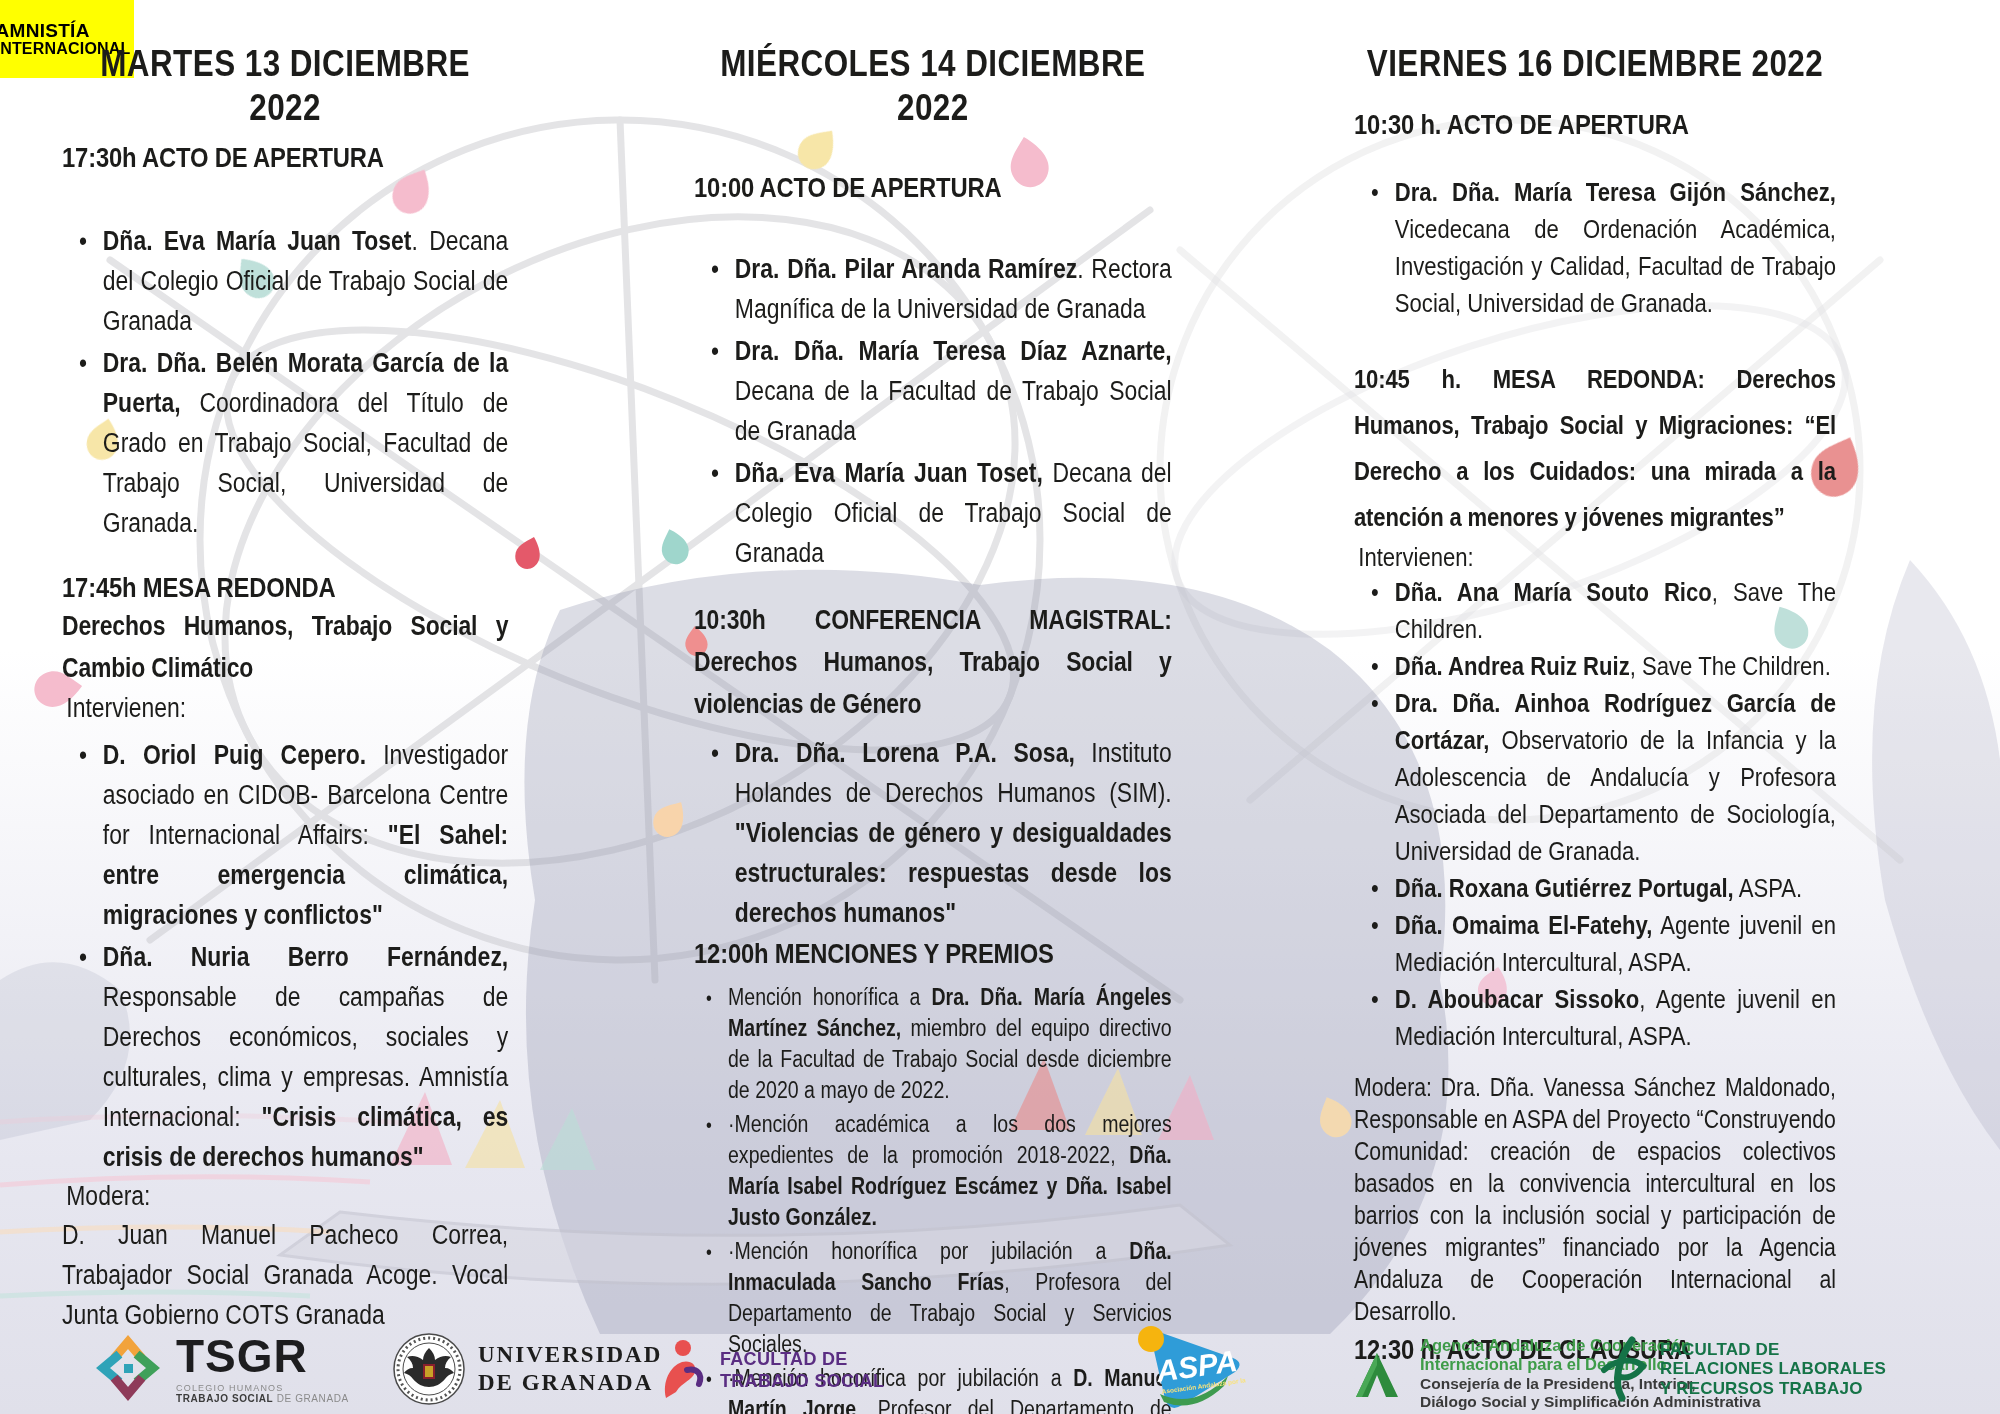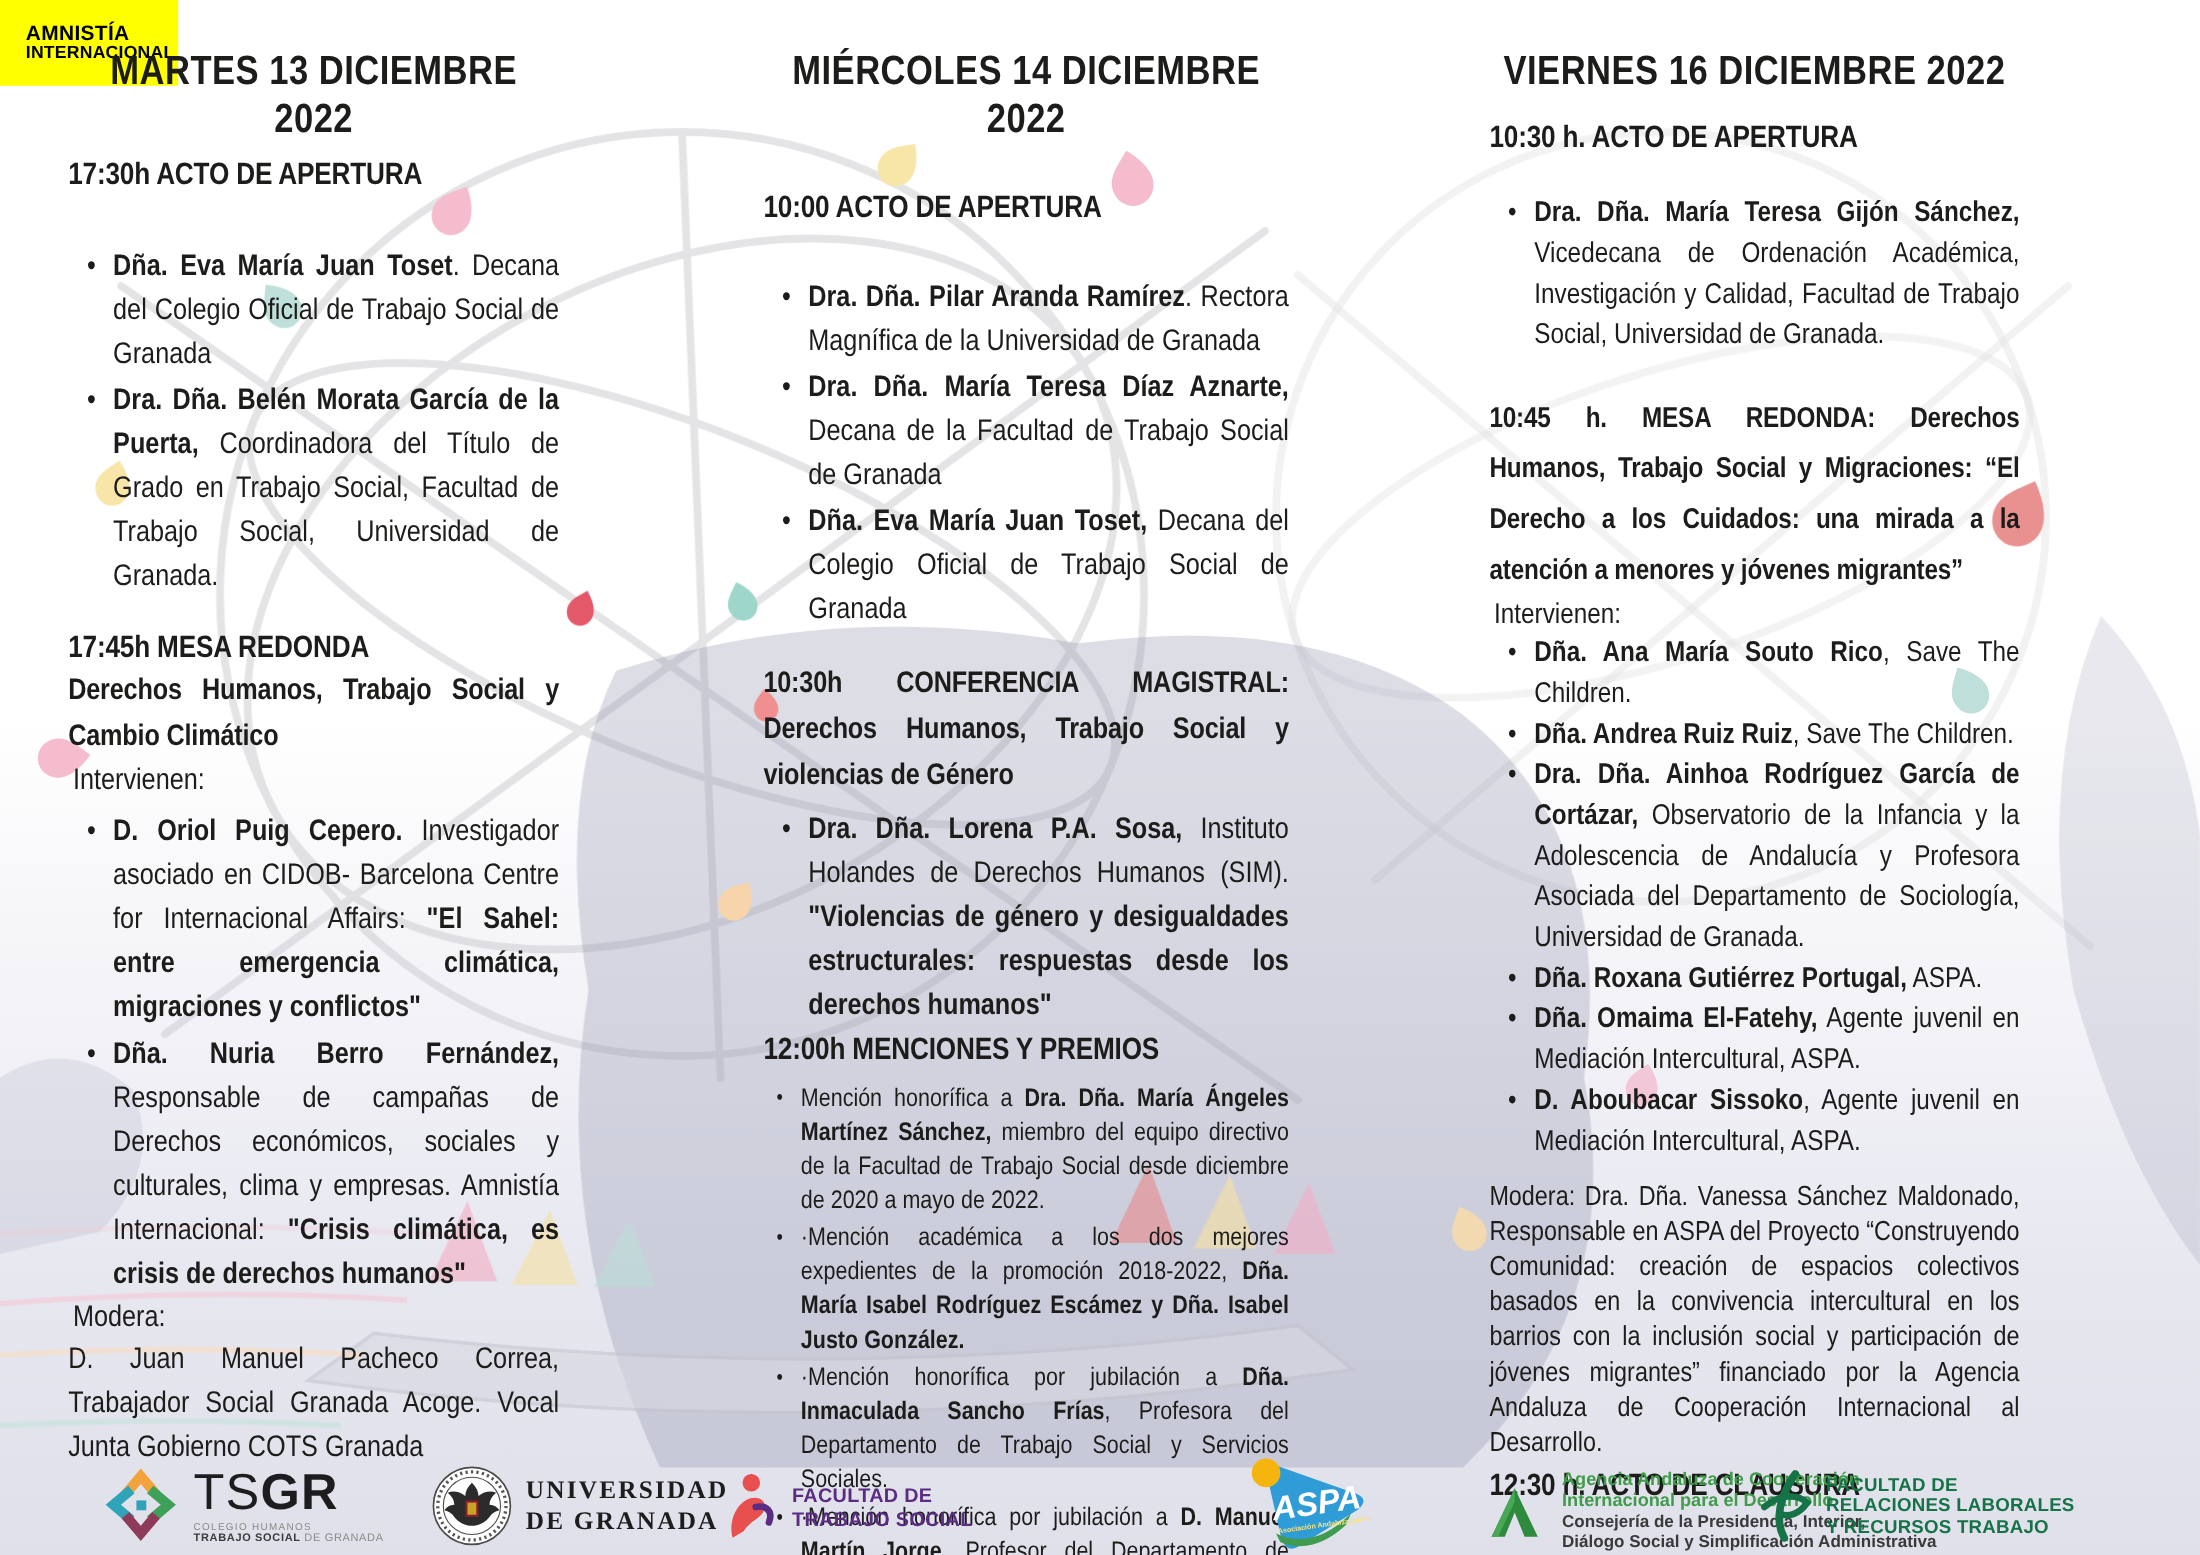--- a/index.html
+++ b/index.html
@@ -29,30 +29,30 @@
   #col3 .bullets{margin-top:2px;}
   .para{font-size:27px;line-height:40px;text-align:justify;margin:0;}
   #col3 .para{font-size:25px;line-height:32px;}
   .gap{width:100%;}
   b{font-weight:700;}
 
   
   .logo{position:absolute;display:flex;align-items:center;gap:12px;z-index:3;}
   .tsgr{left:92px;top:1332px;}
   .tsgr-text .main{font-size:46px;letter-spacing:1px;color:#1d1d1f;line-height:1;}
-  .tsgr-text .main .ts{font-weight:400;}
+  .tsgr-text .main .ts{font-weight:700;}
   .tsgr-text .main .gr{font-weight:700;margin-top:40px;}
   .tsgr-sub1{font-size:9px;color:#8a8a8a;letter-spacing:1.2px;margin-top:4px;}
   .tsgr-sub2{font-size:10px;color:#8a8a8a;letter-spacing:.6px;}
   .tsgr-sub2 b{color:#3b3b3b;}
   .ugr{left:392px;top:1332px;}
   .ugr-text{font-family:"Liberation Serif",serif;font-size:23px;font-weight:600;letter-spacing:2px;line-height:1.2;color:#1d1d1d;}
   .fts{left:652px;top:1338px;}
   .fts-text{font-size:18px;font-weight:800;color:#5A2D82;line-height:1.25;letter-spacing:.3px;}
-  .amnesty{left:933px;top:1330px;width:134px;height:78px;background:#FFFF00;display:flex;align-items:center;justify-content:center;gap:8px;padding-left:28px;}
+  .amnesty{left:933px;top:1330px;width:134px;height:78px;background:#FFFF00;display:flex;align-items:center;justify-content:center;gap:8px;}
   .amnesty-text{color:#000;line-height:1.05;text-align:left;}
   .amnesty-text .l1{font-size:19px;font-weight:800;letter-spacing:.3px;}
   .amnesty-text .l2{font-size:16px;font-weight:800;letter-spacing:.2px;}
   .aspa{left:1128px;top:1322px;}
   .aacid{left:1348px;top:1336px;gap:14px;}
   .aacid-text{line-height:1.18;}
   .aacid-text .g{font-size:16.5px;color:#3F9C49;font-weight:600;}
   .aacid-text .d{font-size:15.5px;color:#3a3a3a;font-weight:700;}
   .frl{left:1596px;top:1334px;gap:10px;}
   .frl-text{font-size:17px;font-weight:800;color:#157347;line-height:1.15;letter-spacing:.2px;}

